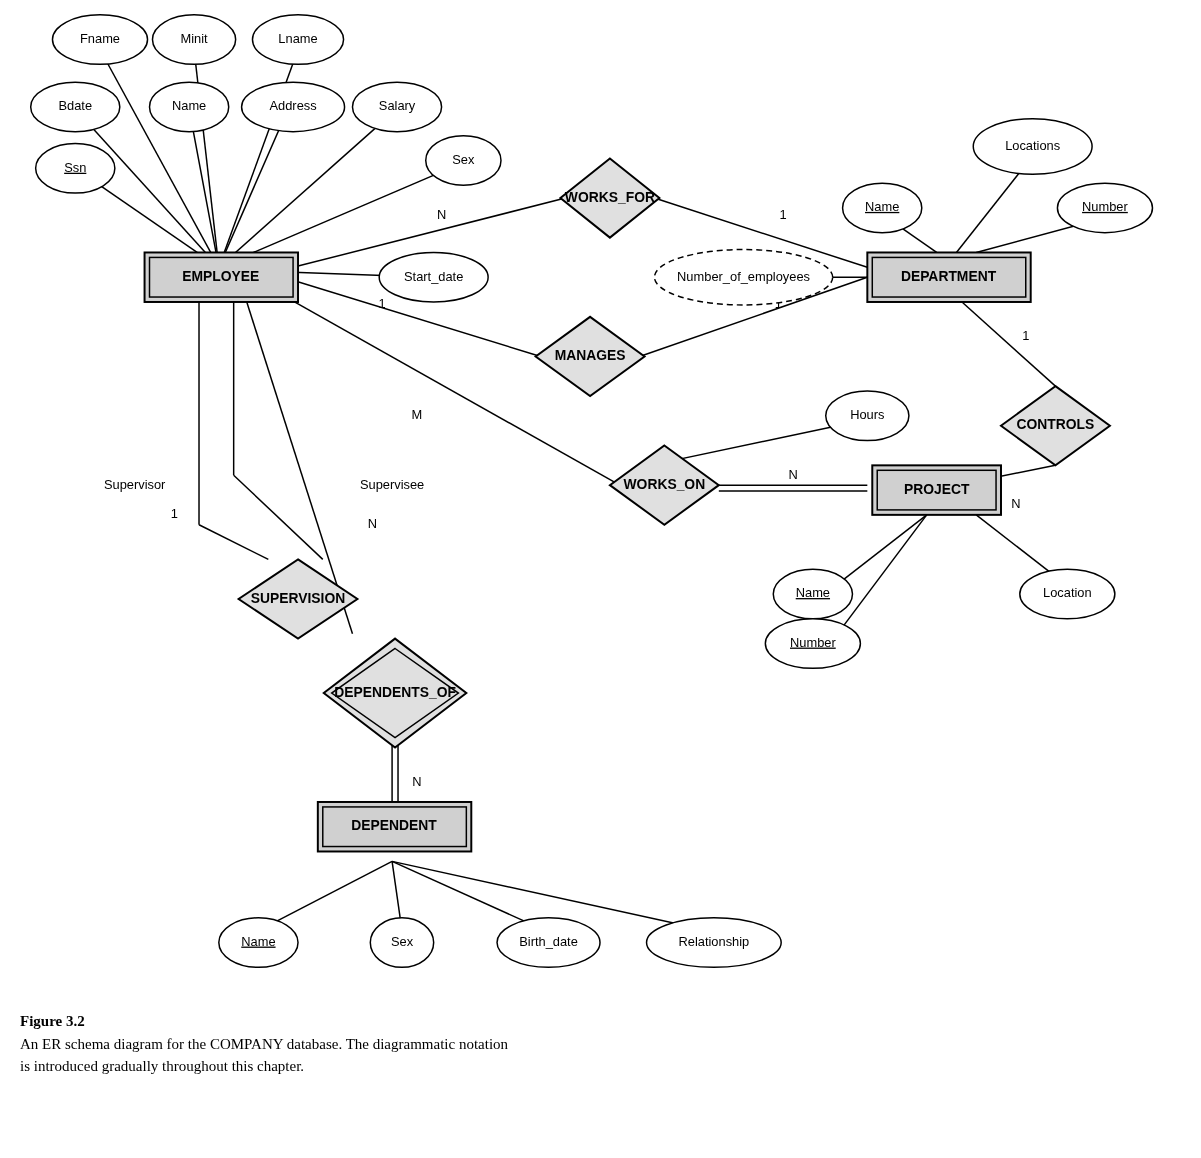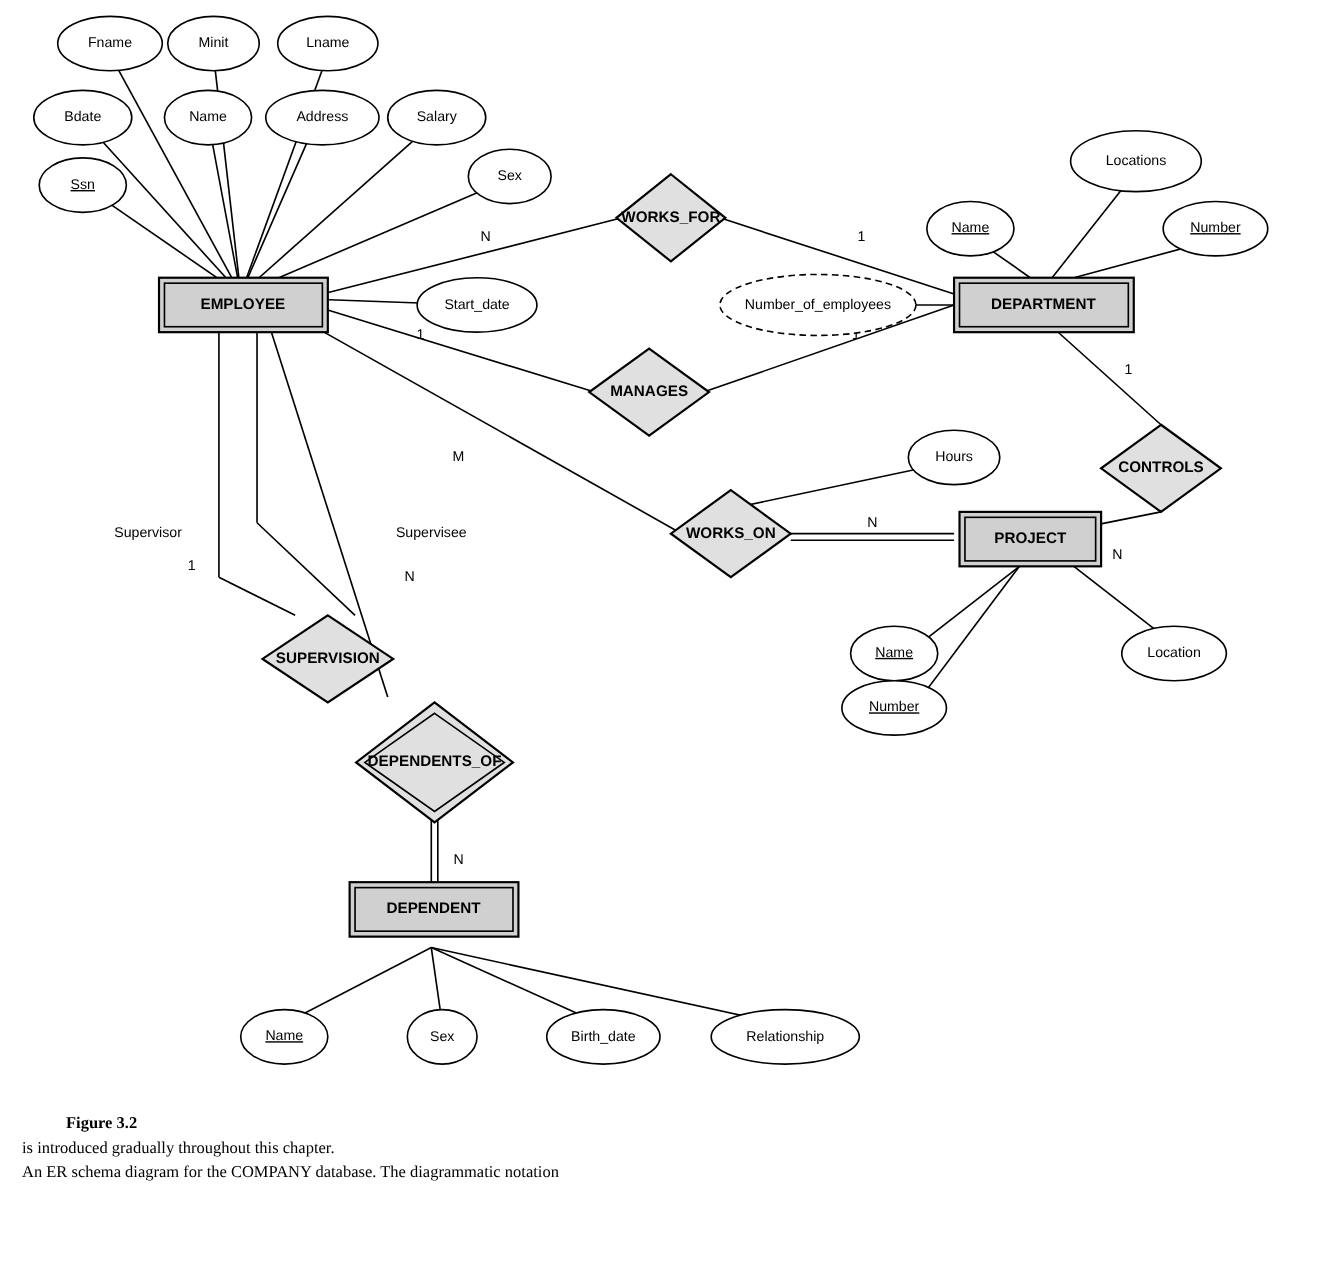--- a/index.html
+++ b/index.html
@@ -1,19 +1,19 @@
 <!DOCTYPE html>
 <html><head>
   <meta charset="utf-8">
   <style>
     * { margin: 0; padding: 0; box-sizing: border-box; }
     body { background: white; font-family: 'Times New Roman', serif; width: 1201px; height: 1158px; overflow: hidden; position: relative; }
     svg { position: absolute; top: 0; left: 0; width: 1201px; height: 1000px; }
     .caption { position: absolute; top: 1010px; left: 20px; font-size: 15px; line-height: 1.5; }
-    .caption-title { font-weight: bold; font-size: 15px; margin-left: 40px; }
+    .caption-title { font-weight: bold; font-size: 15px; }
   </style>
 </head>
 <body>
 
 <svg viewBox="0 0 1201 1010" xmlns="http://www.w3.org/2000/svg">
 
   <defs>
     <style>
       .entity-rect { fill: #d0d0d0; stroke: black; stroke-width: 2; }
       .entity-rect-double { fill: #d0d0d0; stroke: black; stroke-width: 2; }
@@ -233,15 +233,15 @@
   <ellipse cx="548" cy="952" rx="52" ry="25" class="attribute-ellipse"></ellipse>
   <text class="attr-text" x="548" y="952">Birth_date</text>
 
   <ellipse cx="715" cy="952" rx="68" ry="25" class="attribute-ellipse"></ellipse>
   <text class="attr-text" x="715" y="952">Relationship</text>
 
 </svg>
 
 <div class="caption">
   <div class="caption-title">Figure 3.2</div>
+  <div>An ER schema diagram for the COMPANY database. The diagrammatic notation</div>
   <div>is introduced gradually throughout this chapter.</div>
-  <div>An ER schema diagram for the COMPANY database. The diagrammatic notation</div>
 </div>
 
 </body></html>

